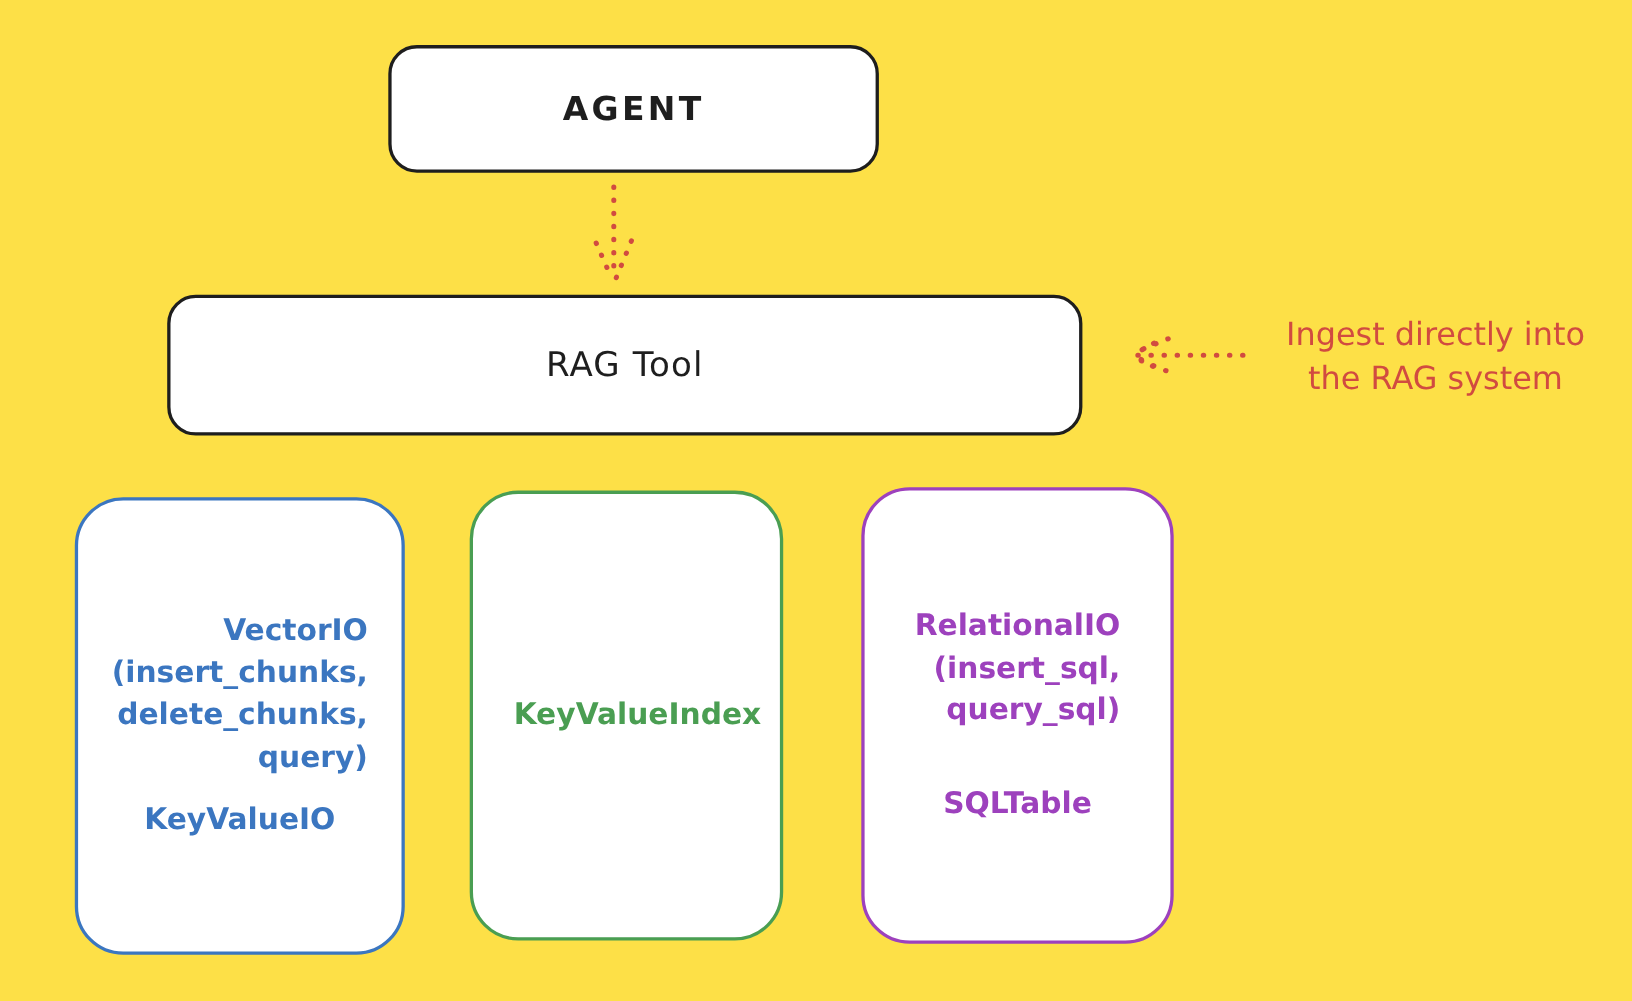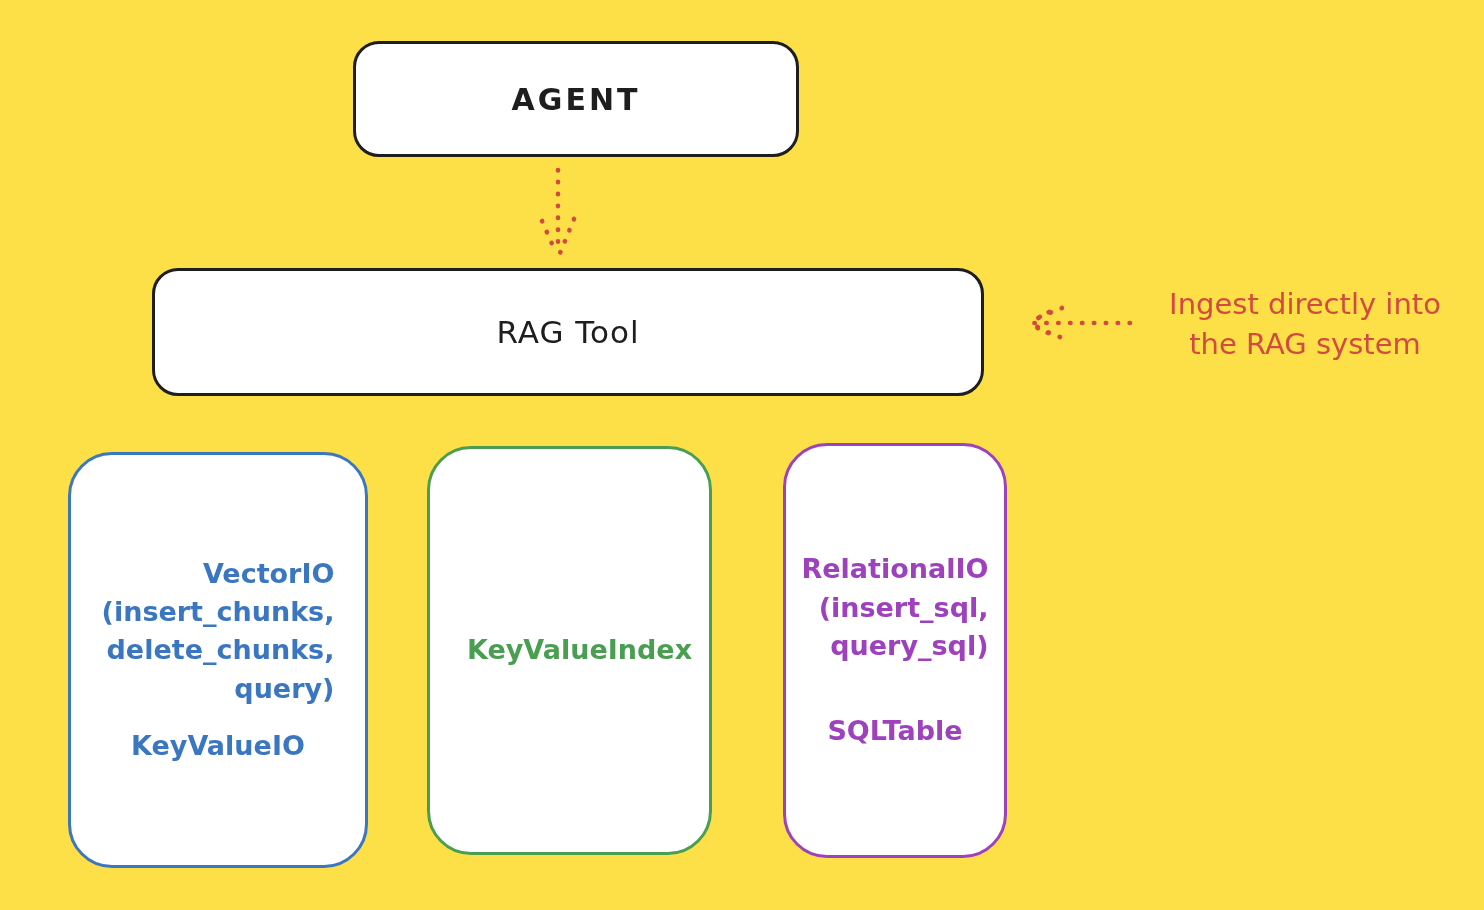--- a/index.html
+++ b/index.html
@@ -72,21 +72,21 @@
     font-size: 27px;
     font-weight: bold;
     line-height: 1.42;
   }
   .backend .io-label,
   .backend .index-label {
     white-space: pre-line;
   }
   .backend-1 { left: 68px;  top: 452px; width: 300px; height: 416px; }
   .backend-2 { left: 427px; top: 446px; width: 285px; height: 409px; }
-  .backend-3 { left: 783px; top: 443px; width: 224px; height: 415px; }
+  .backend-3 { left: 783px; top: 443px; width: 284px; height: 415px; }
   .annotation {
     position: absolute;
     left: 1138px;
     top: 284px;
     width: 334px;
     text-align: center;
     font-size: 29px;
     font-weight: normal;
     line-height: 1.38;
     white-space: pre-line;

